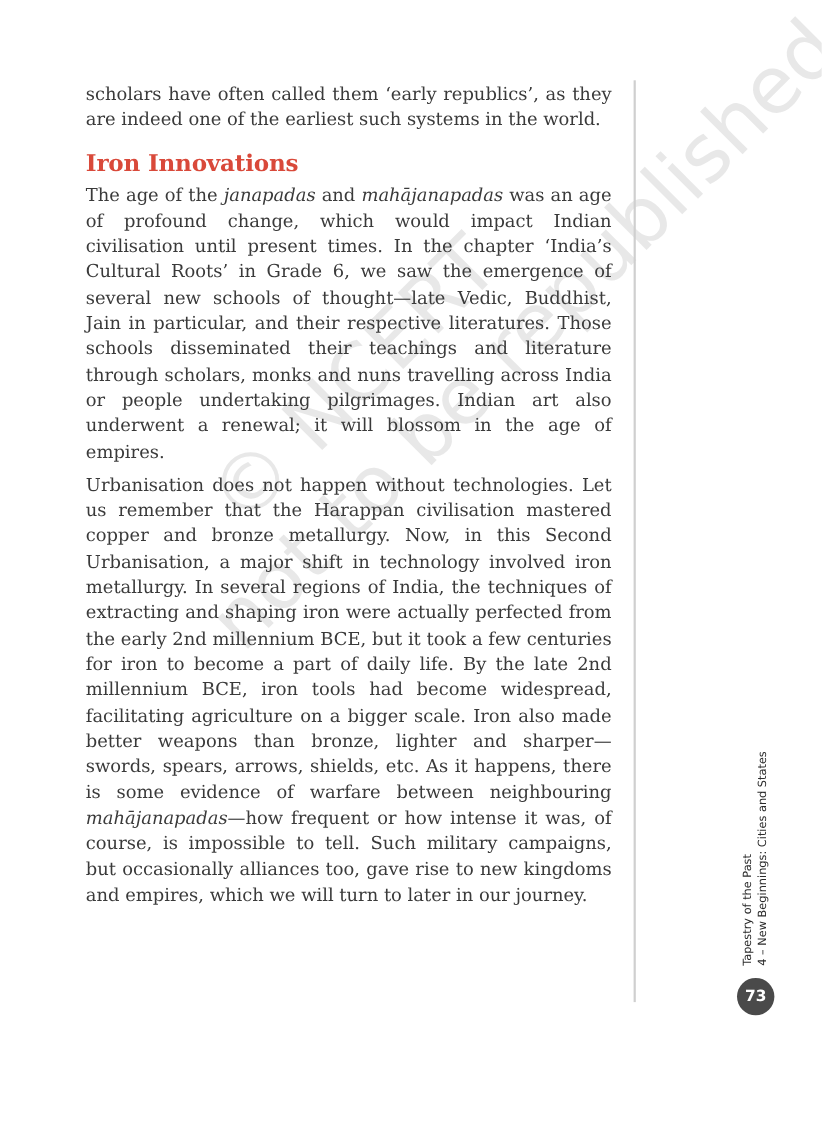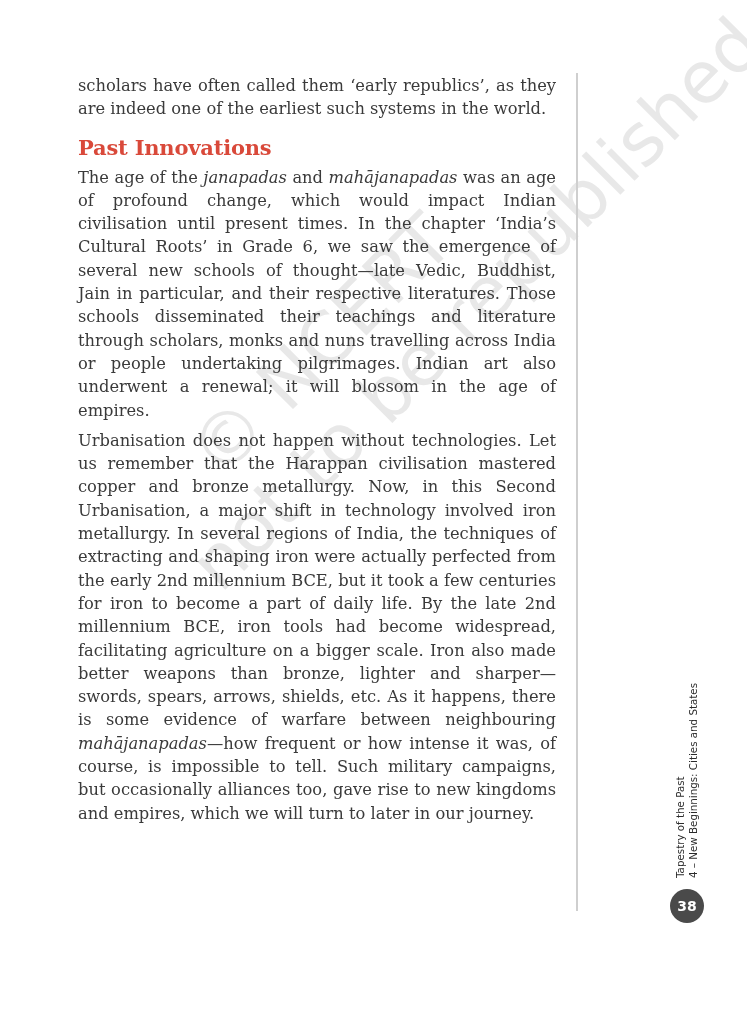--- a/index.html
+++ b/index.html
@@ -54,31 +54,31 @@
 <div class="page">
 
   <div class="watermark">
     <div class="wm1">© NCERT</div>
     <div class="wm2">not to be republished</div>
   </div>
 
   <div class="text-col">
     <p class="lead">scholars have often called them ‘early republics’, as they are indeed one of the earliest such systems in the world.</p>
 
-    <h2 class="heading">Past Innovations</h2>
+    <h2 class="heading">Iron Innovations</h2>
 
     <p><span>The age of the </span><em>janapadas</em><span> and </span><em>mahājanapadas</em><span> was an age of profound change, which would impact Indian civilisation until present times. In the chapter ‘India’s Cultural Roots’ in Grade 6, we saw the emergence of several new schools of thought—late Vedic, Buddhist, Jain in particular, and their respective literatures. Those schools disseminated their teachings and literature through scholars, monks and nuns travelling across India or people undertaking pilgrimages. Indian art also underwent a renewal; it will blossom in the age of empires.</span></p>
 
     <p><span>Urbanisation does not happen without technologies. Let us remember that the Harappan civilisation mastered copper and bronze metallurgy. Now, in this Second Urbanisation, a major shift in technology involved iron metallurgy. In several regions of India, the techniques of extracting and shaping iron were actually perfected from the early 2nd millennium BCE, but it took a few centuries for iron to become a part of daily life. By the late 2nd millennium BCE, iron tools had become widespread, facilitating agriculture on a bigger scale. Iron also made better weapons than bronze, lighter and sharper—swords, spears, arrows, shields, etc. As it happens, there is some evidence of warfare between neighbouring </span><em>mahājanapadas</em><span>—how frequent or how intense it was, of course, is impossible to tell. Such military campaigns, but occasionally alliances too, gave rise to new kingdoms and empires, which we will turn to later in our journey.</span></p>
 
   </div>
 
   <div class="rule"></div>
 
   <div class="side">
     <div class="side-inner">
       <div>Tapestry of the Past</div>
       <div>4 – New Beginnings: Cities and States</div>
     </div>
   </div>
 
-  <div class="badge">38</div>
+  <div class="badge">73</div>
 </div>
 
 </body></html>

